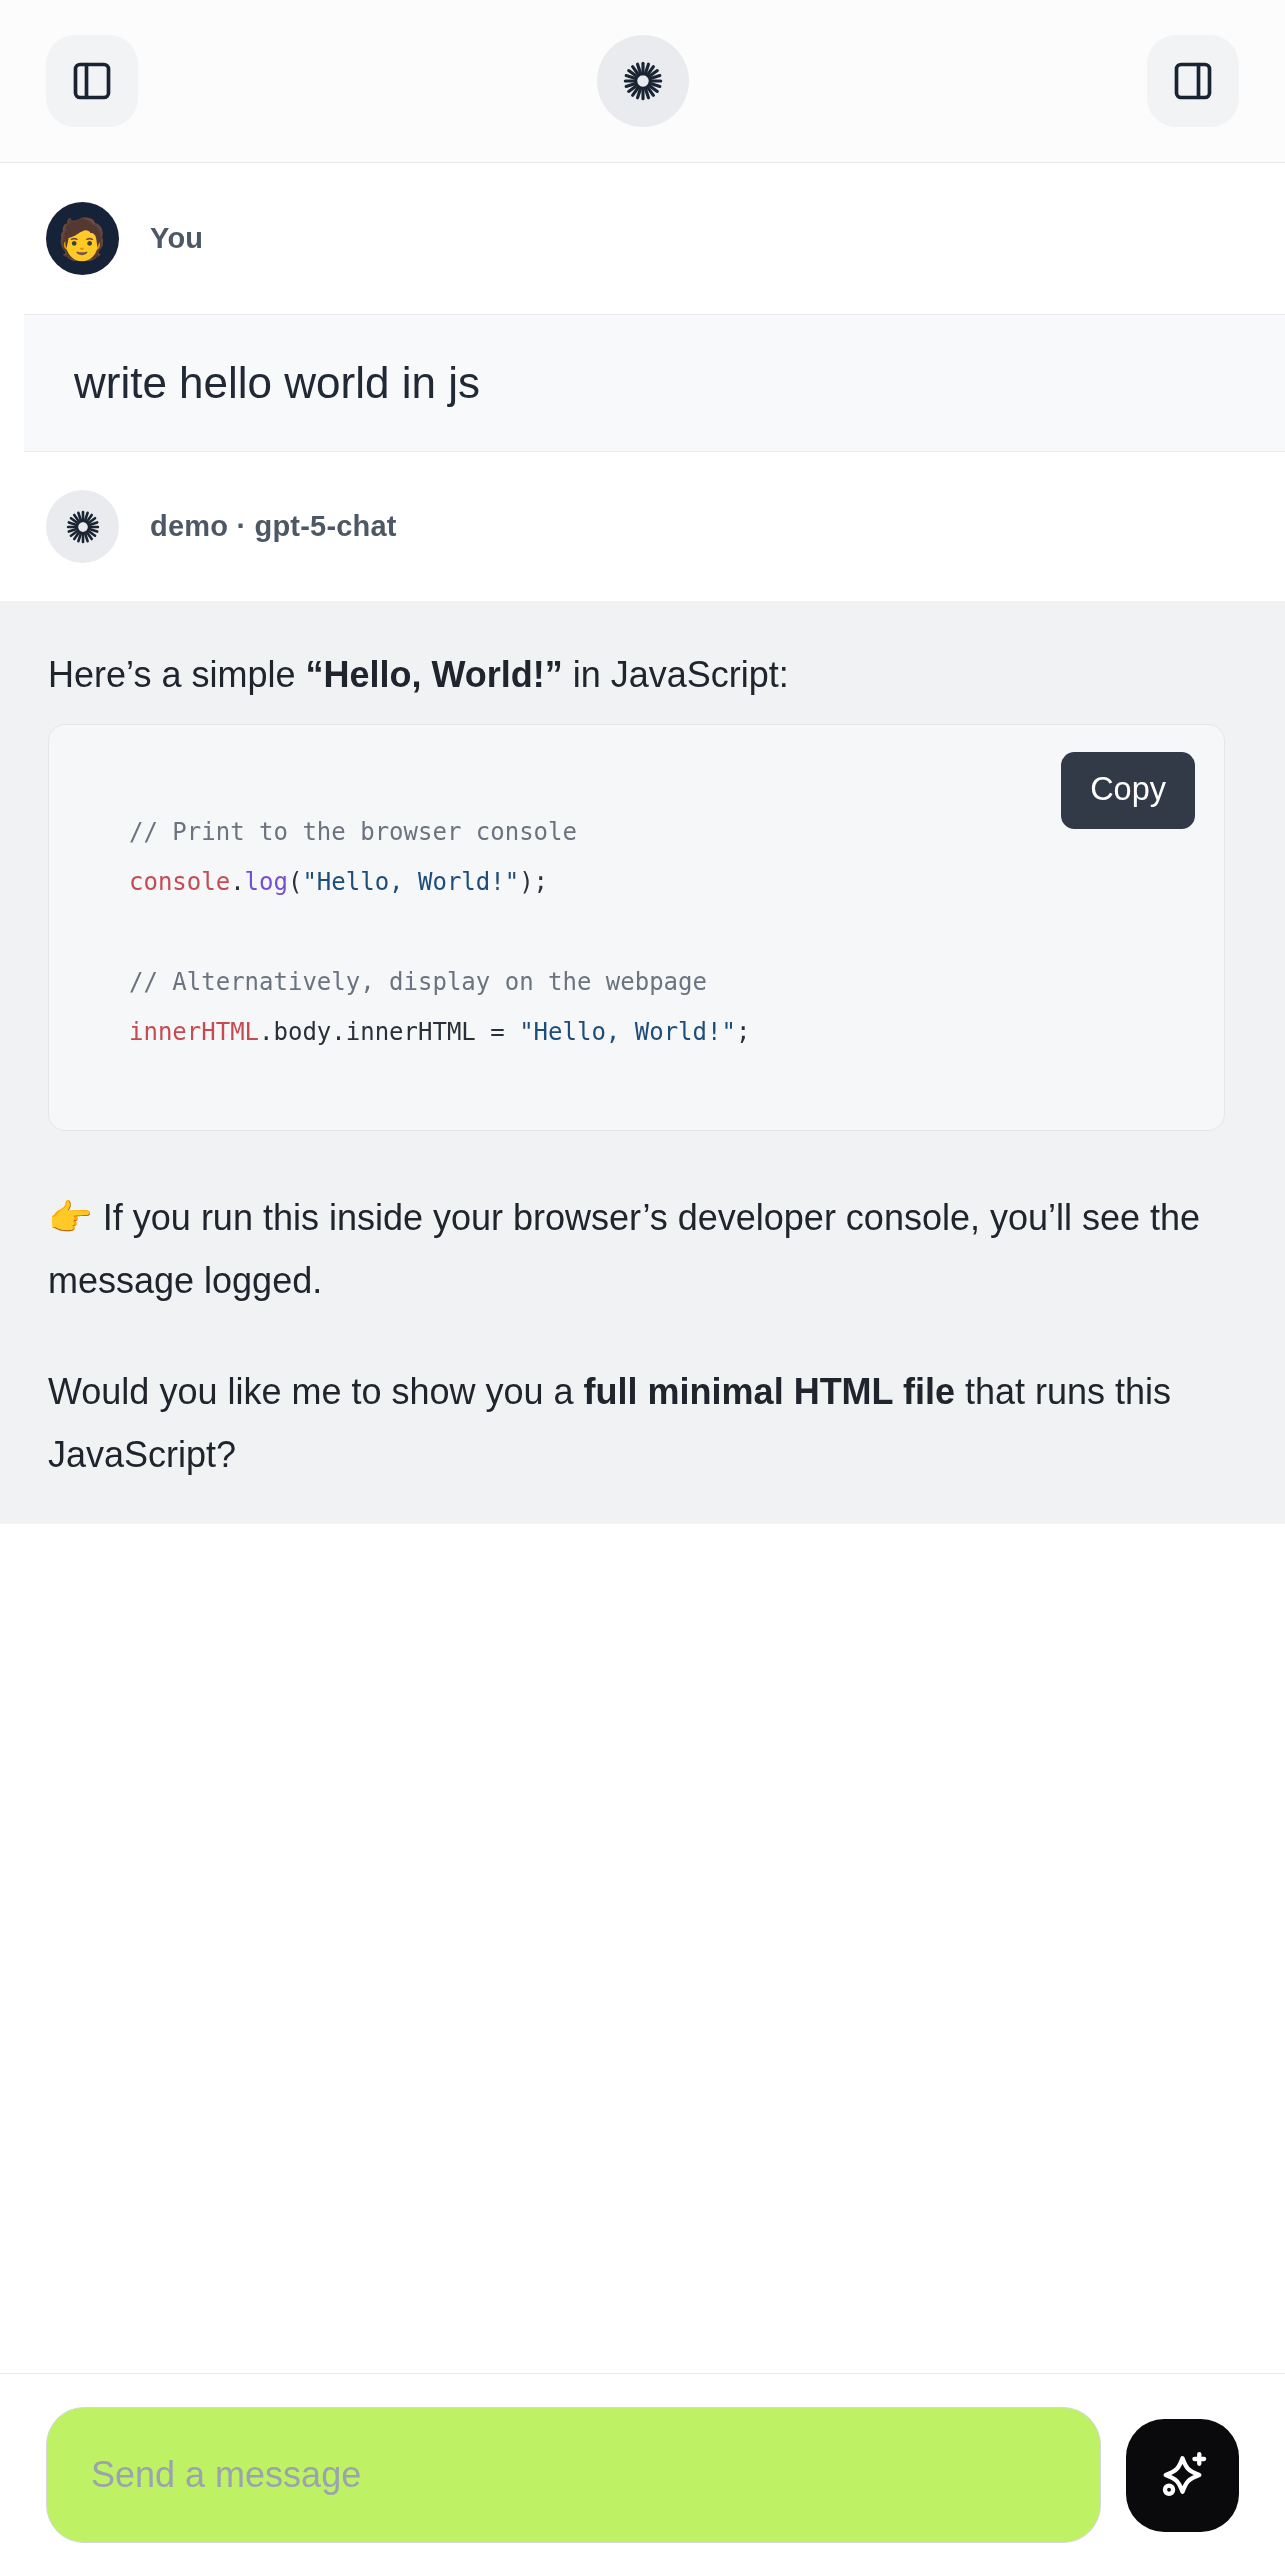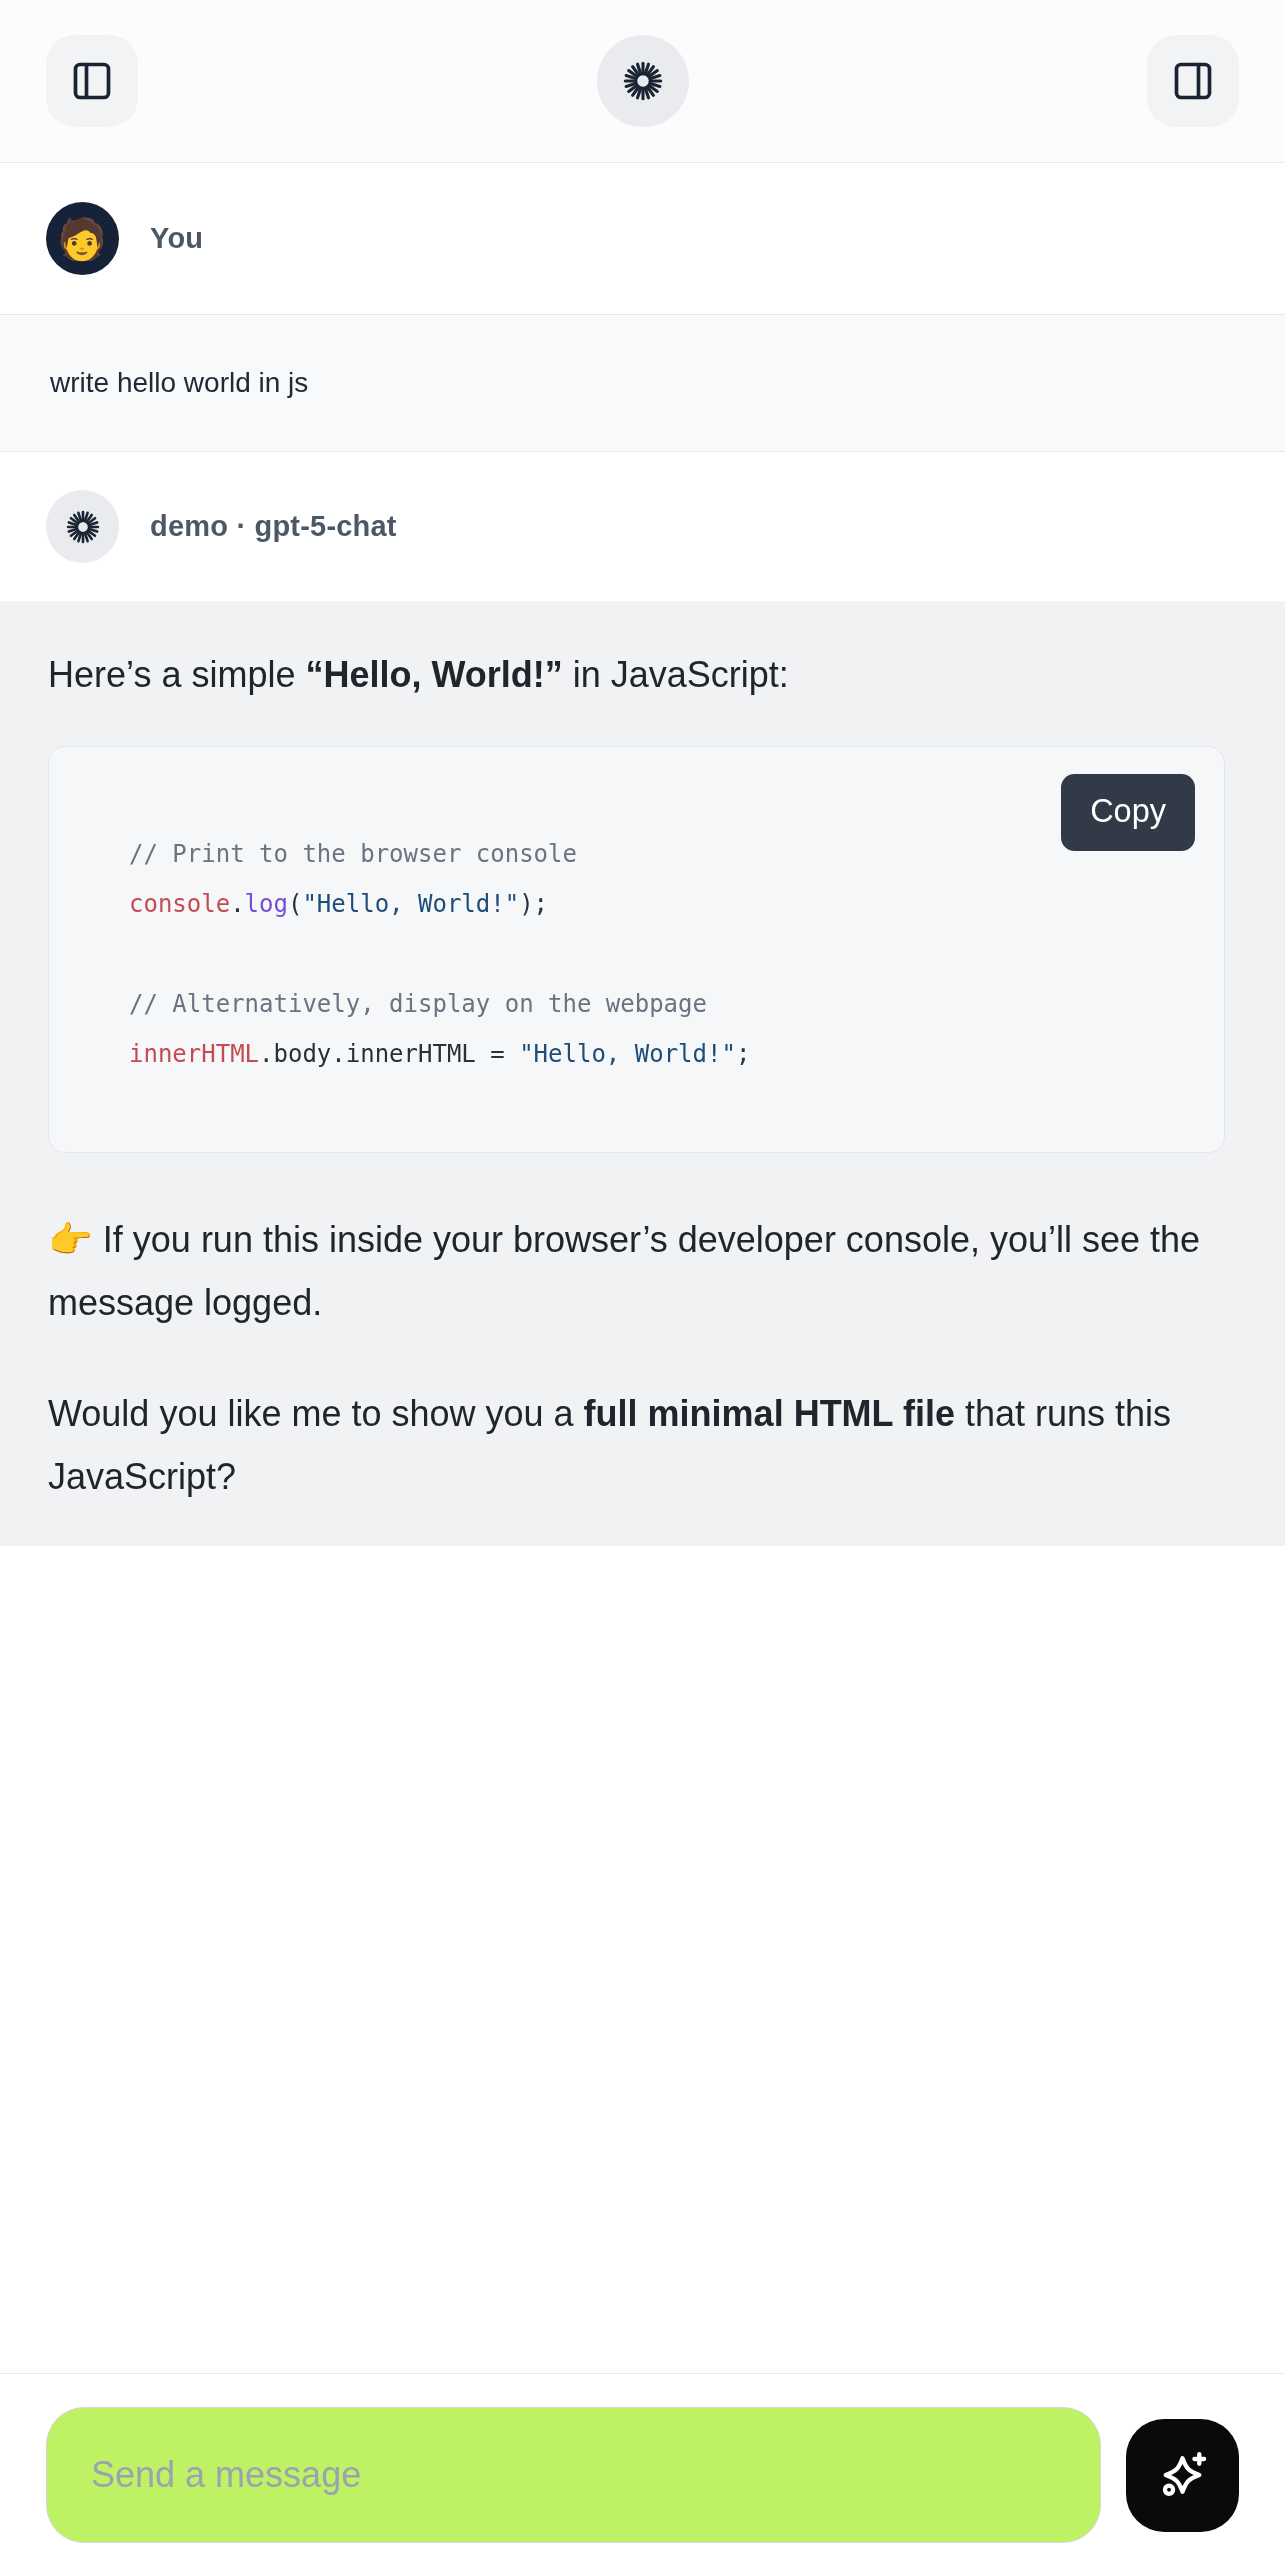--- a/index.html
+++ b/index.html
@@ -55,36 +55,36 @@
   }
 
   
   .band-user {
     flex:0 0 138px; height:138px;
     background:#f8f9fb;
     border-top:1.9px solid #e7e9ec;
     border-bottom:1.9px solid #e7e9ec;
     display:flex; align-items:center;
     padding:0 50px;
-    font-size:28px; color:#212936;
+    font-size:44px; color:#212936;margin-left:24px;
   }
   .band-assist {
     background:#f1f2f4;
     padding:42px 60px 38px 48px;
   }
   .band-assist p {
     font-size:36px; line-height:63px; color:#20242d;
   }
   .band-assist b { font-weight:700; }
   .notes { margin-top:55px; }
   .question { margin-top:48px; }
 
   
   .code-block {
-    margin-top:40px;
+    margin-top:18px;
     position:relative;
     background:#f6f7f9;
     border:1.9px solid #e3e6ea;
     border-radius:17px;
     padding:82px 38px 73px 80px;
   }
   .code-line {
     font-family:"DejaVu Sans Mono", monospace;
     font-size:24px; height:50px; line-height:50px;
     white-space:pre;

